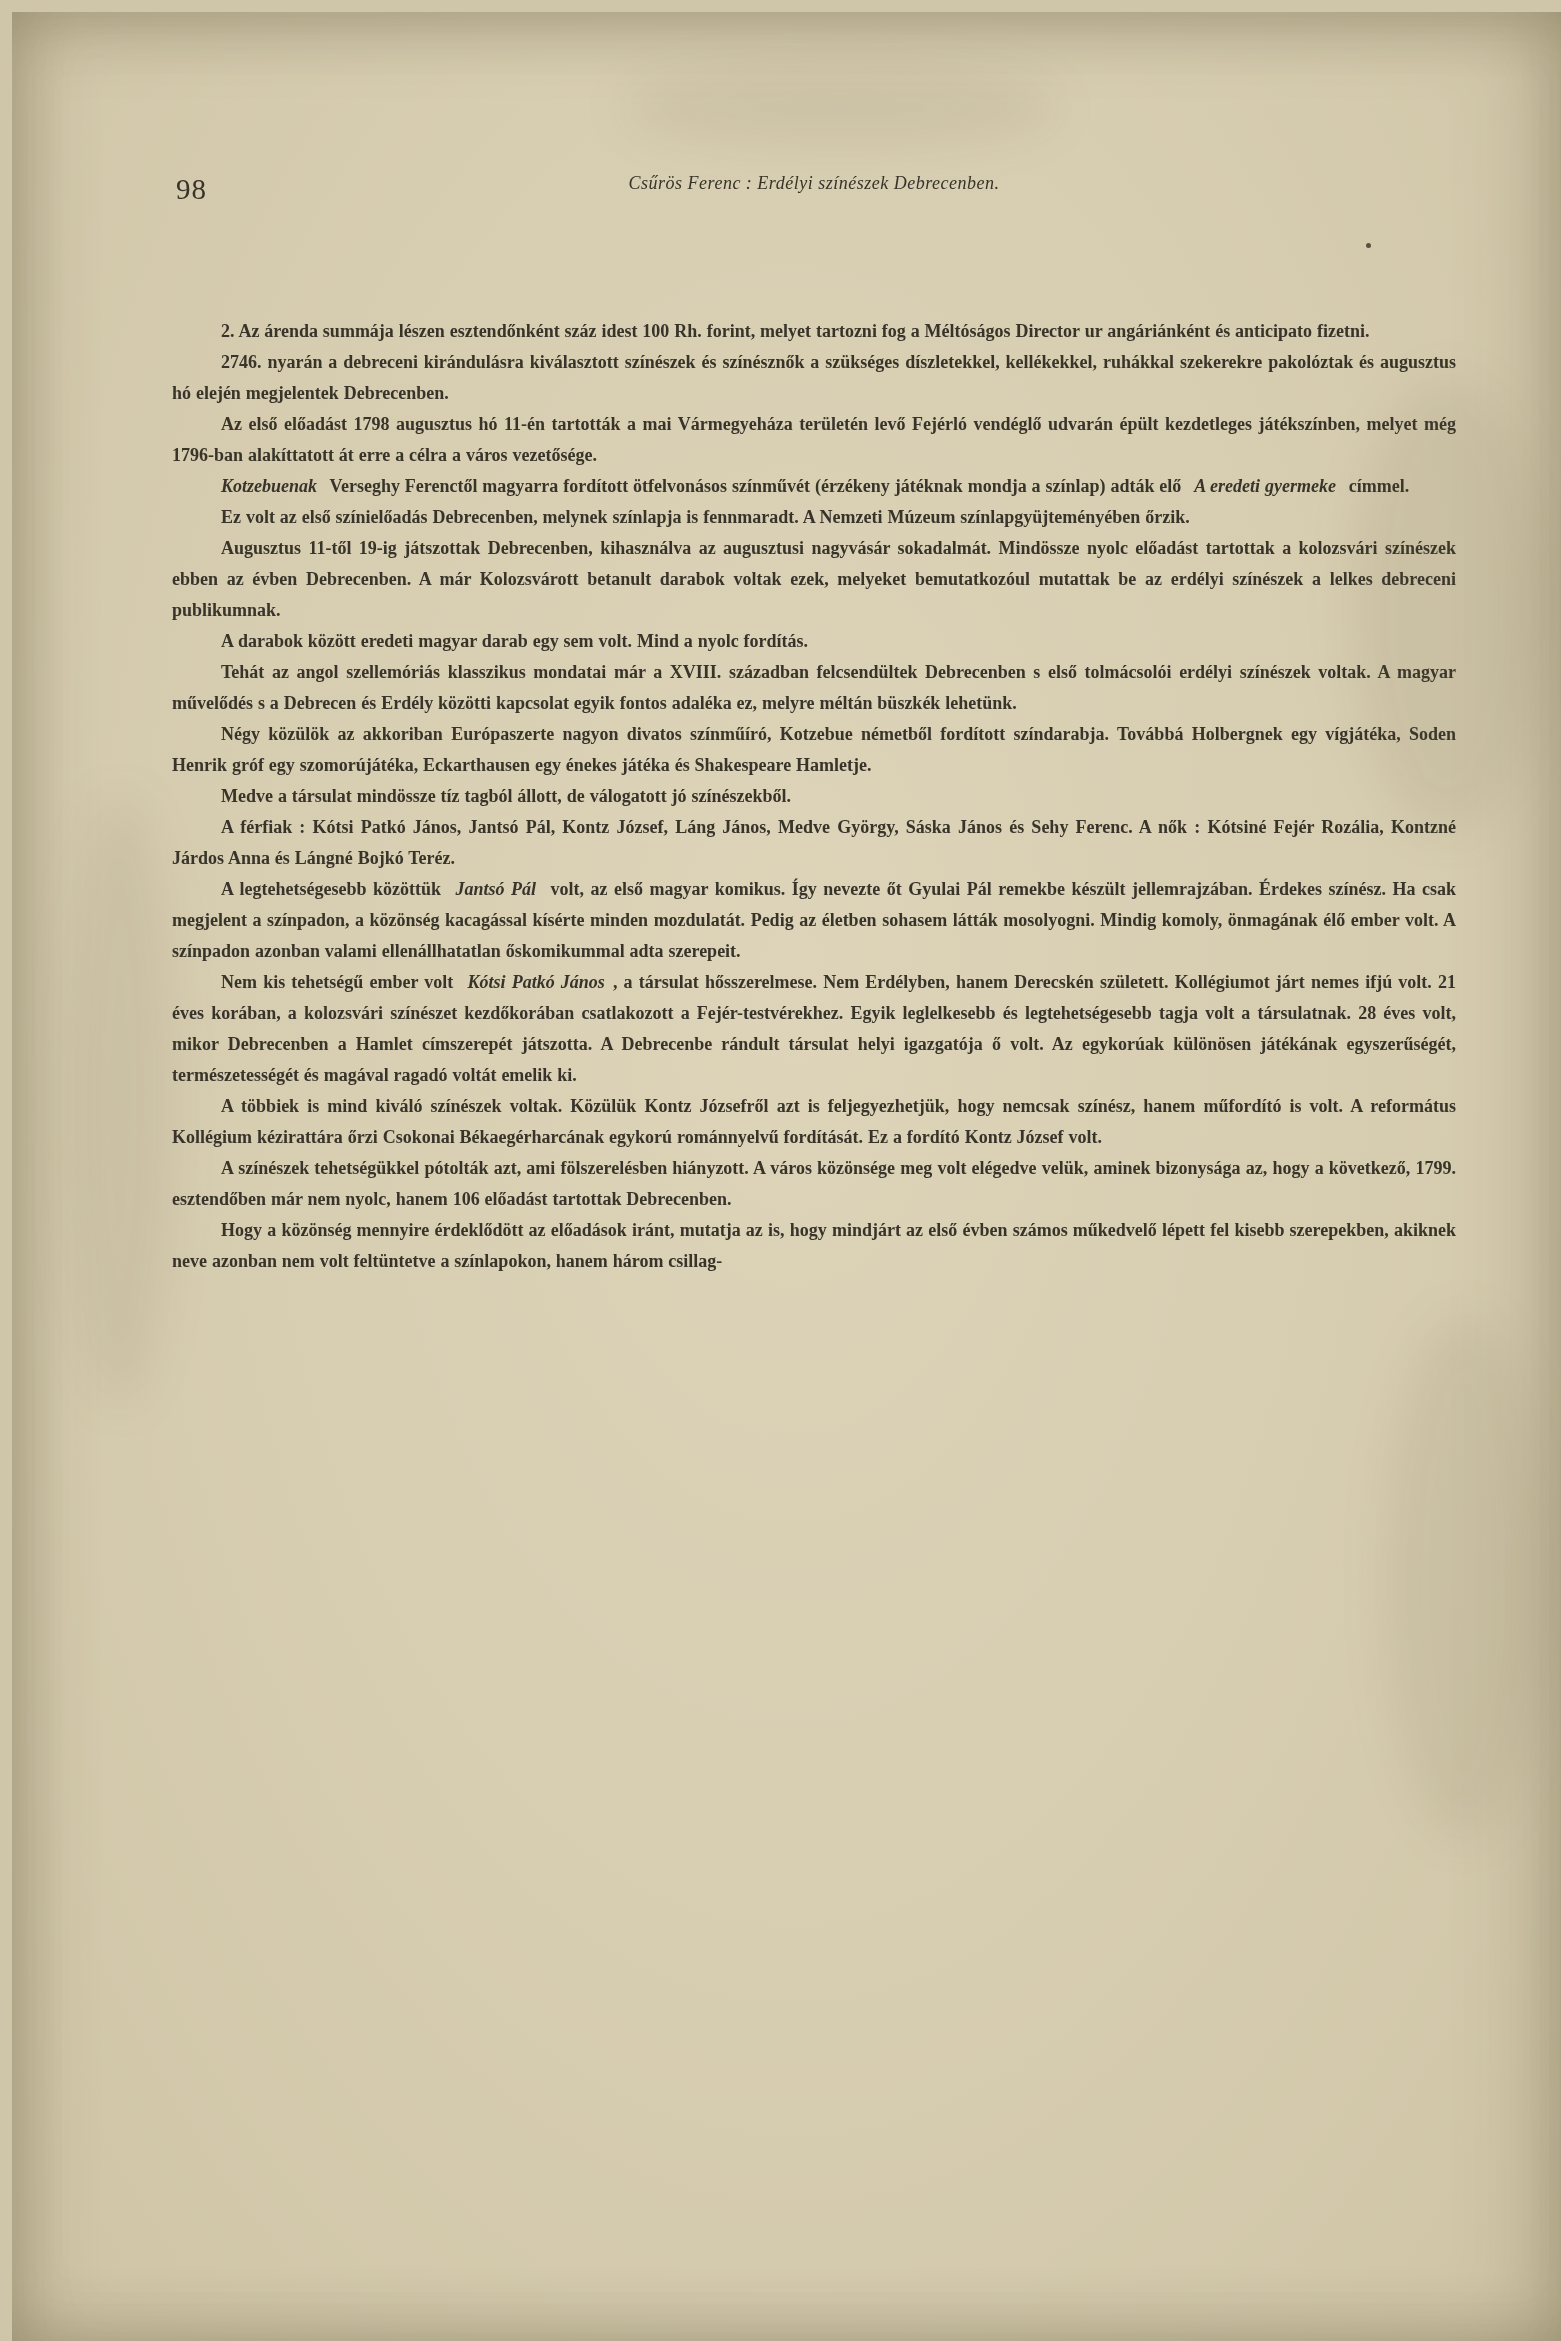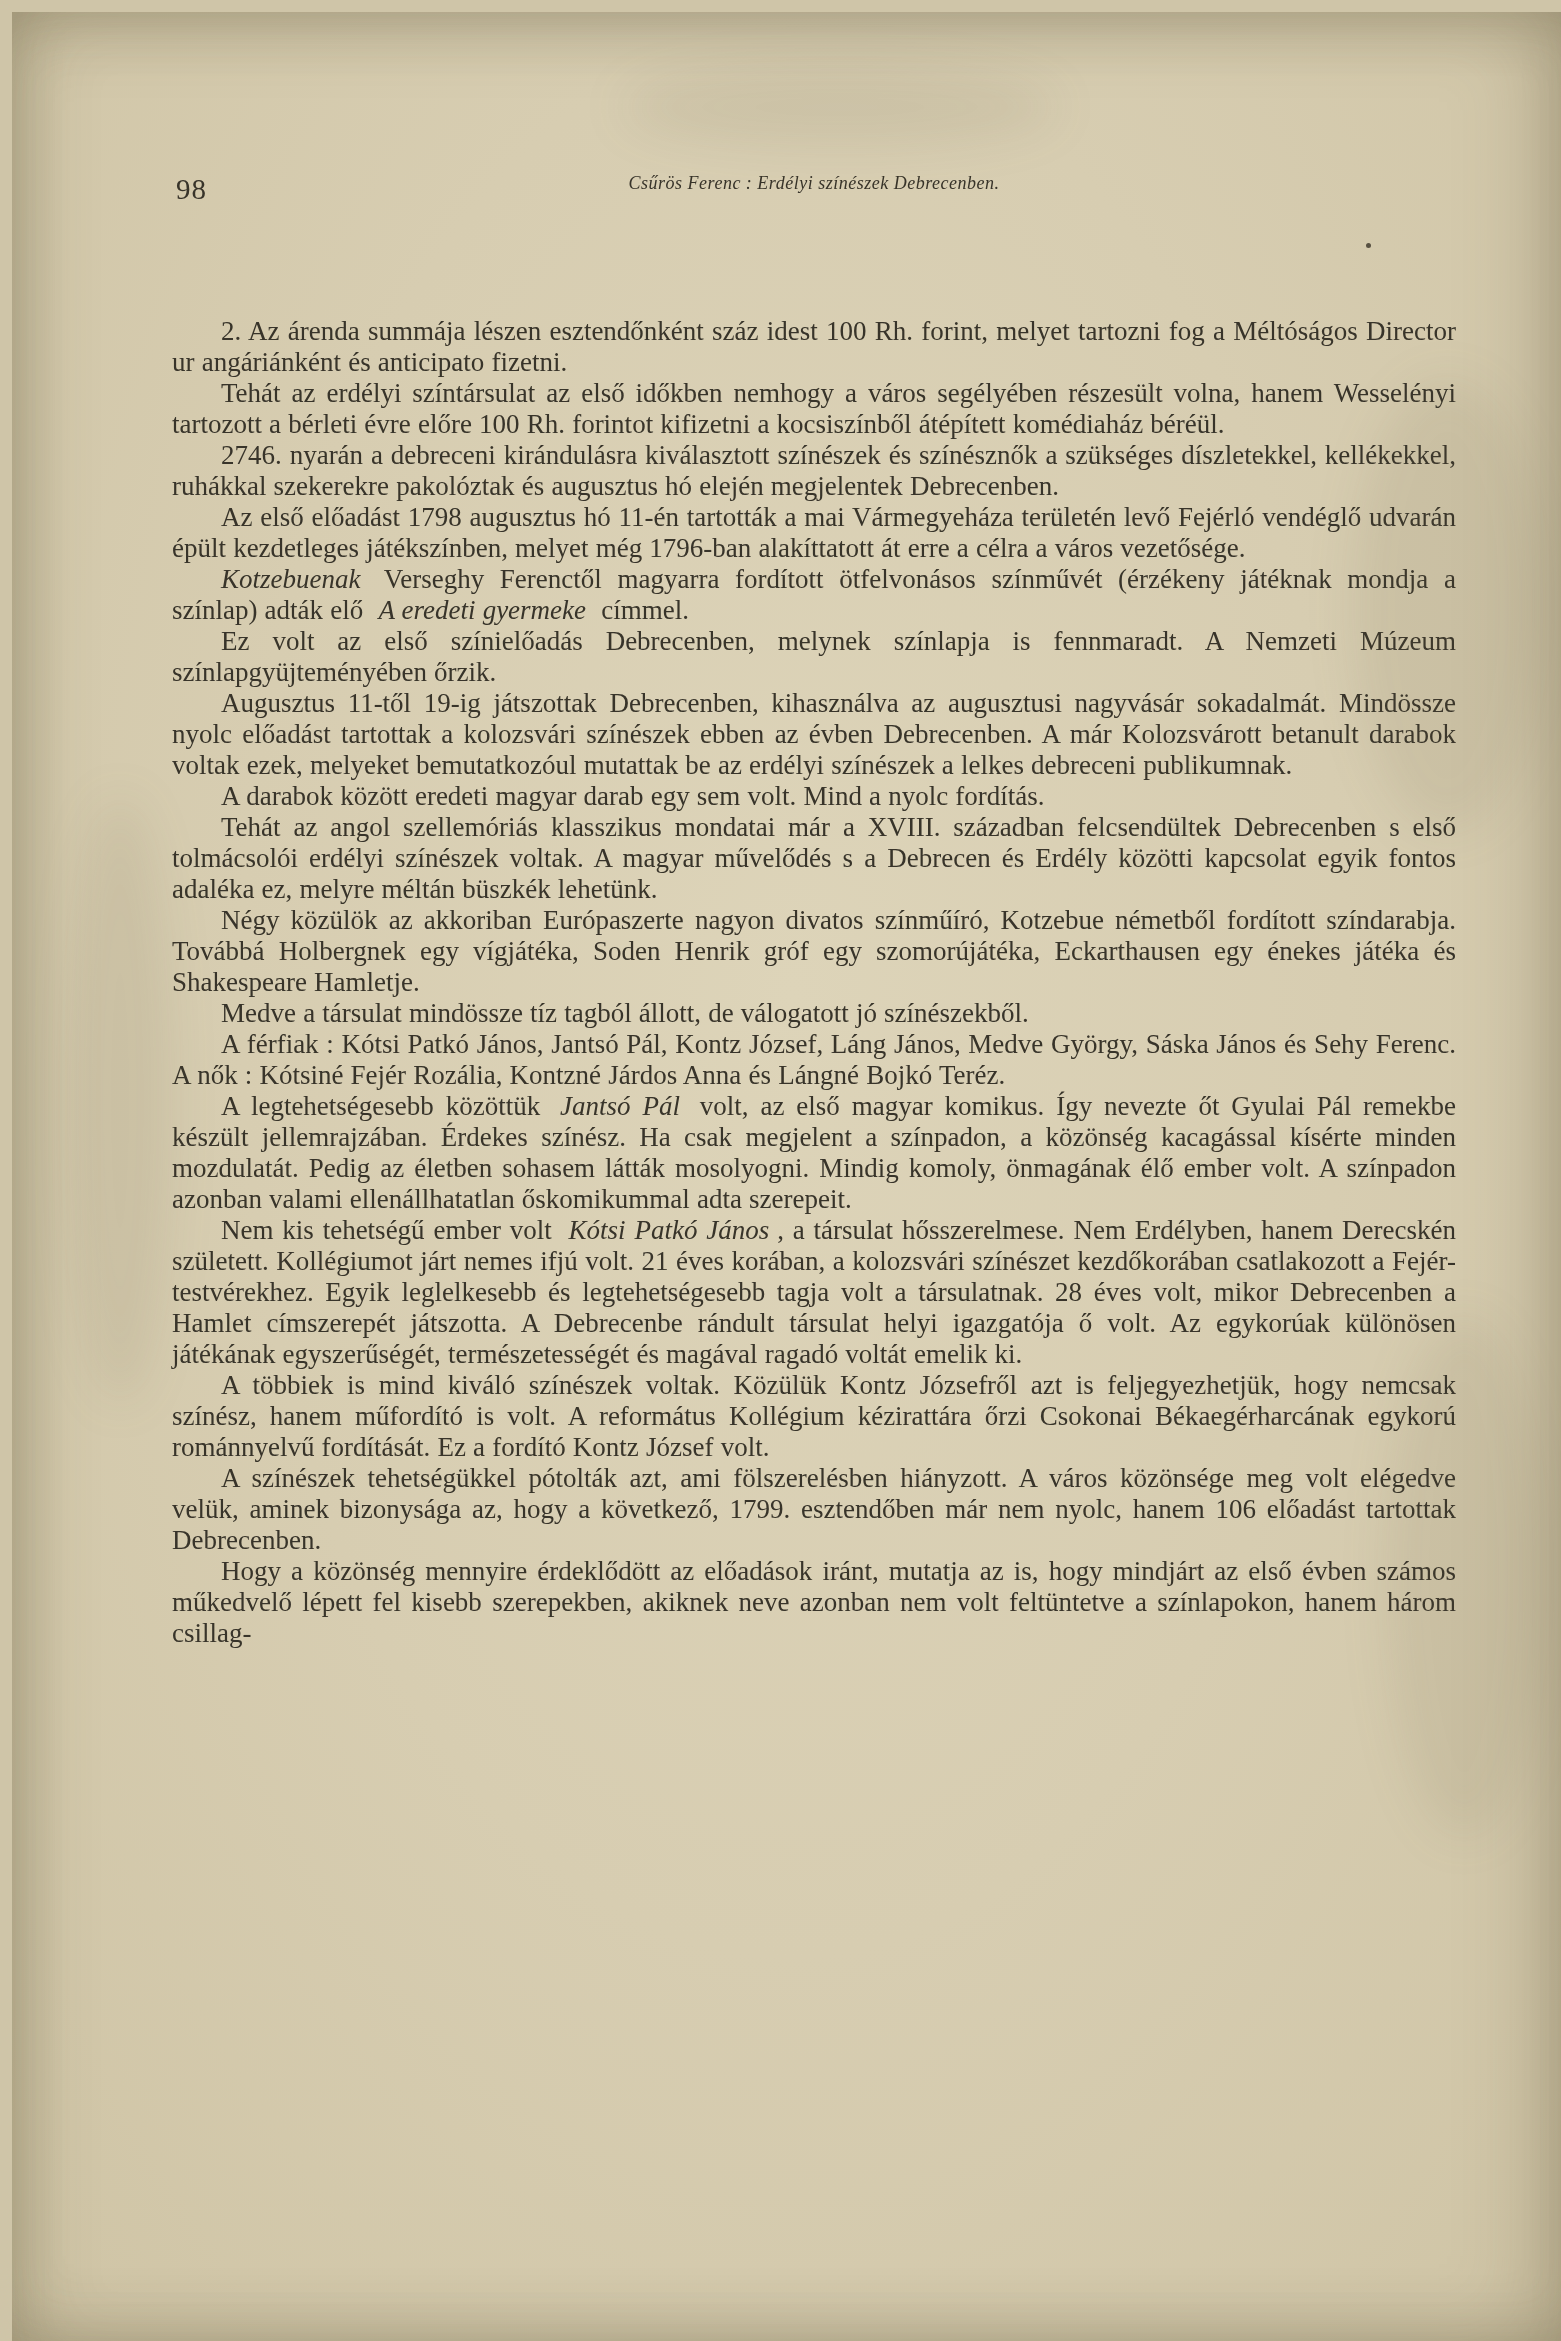--- a/index.html
+++ b/index.html
@@ -24,23 +24,24 @@
   .pagenum {
     position:absolute; left:0; top:0;
     font-size:29px; letter-spacing:0.9px;
   }
   .running-title {
     display:block; text-align:center;
     font-style:italic; font-size:18px; letter-spacing:0.5px;
   }
   .text-block {
     position:absolute; left:156px; top:300px; width:1284px;
-    font-size:27px; line-height:31px;
+    font-size:18px; line-height:31px;
     text-align:justify;
     word-spacing:0.4px;
+    font-weight:bold;
   }
   .para { text-indent:45px; margin:0; }
   .para i { font-style:italic; }
   .smudge {
     position:absolute; pointer-events:none;
     background:rgba(105,95,68,.10);
     filter:blur(22.6px); border-radius:50%;
   }
   .speck {
     position:absolute; pointer-events:none;
@@ -53,21 +54,20 @@
 
 <div class="page">
 
   <div class="header">
     <span class="pagenum">98</span>
     <span class="running-title">Csűrös Ferenc : Erdélyi színészek Debrecenben.</span>
   </div>
 
   <div class="text-block">
       <p class="para"><span>2. Az árenda summája lészen esztendőnként száz idest 100 Rh. forint, melyet tartozni fog a Méltóságos Director ur angáriánként és anticipato fizetni.</span></p>
-      <p class="para"><span>Tehát az erdélyi színtársulat az első időkben nemhogy a város segélyében részesült volna, hanem Wesselényi tartozott a bérleti évre előre 100 Rh. forintot kifizetni a kocsiszínből átépített komédiaház béréül.</span></p>
       <p class="para"><span>2746. nyarán a debreceni kirándulásra kiválasztott színészek és színésznők a szükséges díszletekkel, kellékekkel, ruhákkal szekerekre pakolóztak és augusztus hó elején megjelentek Debrecenben.</span></p>
       <p class="para"><span>Az első előadást 1798 augusztus hó 11-én tartották a mai Vármegyeháza területén levő Fejérló vendéglő udvarán épült kezdetleges játékszínben, melyet még 1796-ban alakíttatott át erre a célra a város vezetősége.</span></p>
       <p class="para"><i>Kotzebuenak</i><span> Verseghy Ferenctől magyarra fordított ötfelvonásos színművét (érzékeny játéknak mondja a színlap) adták elő </span><i>A eredeti gyermeke</i><span> címmel.</span></p>
       <p class="para"><span>Ez volt az első színielőadás Debrecenben, melynek színlapja is fennmaradt. A Nemzeti Múzeum színlapgyüjteményében őrzik.</span></p>
       <p class="para"><span>Augusztus 11-től 19-ig játszottak Debrecenben, kihasználva az augusztusi nagyvásár sokadalmát. Mindössze nyolc előadást tartottak a kolozsvári színészek ebben az évben Debrecenben. A már Kolozsvárott betanult darabok voltak ezek, melyeket bemutatkozóul mutattak be az erdélyi színészek a lelkes debreceni publikumnak.</span></p>
       <p class="para"><span>A darabok között eredeti magyar darab egy sem volt. Mind a nyolc fordítás.</span></p>
       <p class="para"><span>Tehát az angol szellemóriás klasszikus mondatai már a XVIII. században felcsendültek Debrecenben s első tolmácsolói erdélyi színészek voltak. A magyar művelődés s a Debrecen és Erdély közötti kapcsolat egyik fontos adaléka ez, melyre méltán büszkék lehetünk.</span></p>
       <p class="para"><span>Négy közülök az akkoriban Európaszerte nagyon divatos színműíró, Kotzebue németből fordított színdarabja. Továbbá Holbergnek egy vígjátéka, Soden Henrik gróf egy szomorújátéka, Eckarthausen egy énekes játéka és Shakespeare Hamletje.</span></p>
       <p class="para"><span>Medve a társulat mindössze tíz tagból állott, de válogatott jó színészekből.</span></p>
       <p class="para"><span>A férfiak : Kótsi Patkó János, Jantsó Pál, Kontz József, Láng János, Medve György, Sáska János és Sehy Ferenc. A nők : Kótsiné Fejér Rozália, Kontzné Járdos Anna és Lángné Bojkó Teréz.</span></p>

